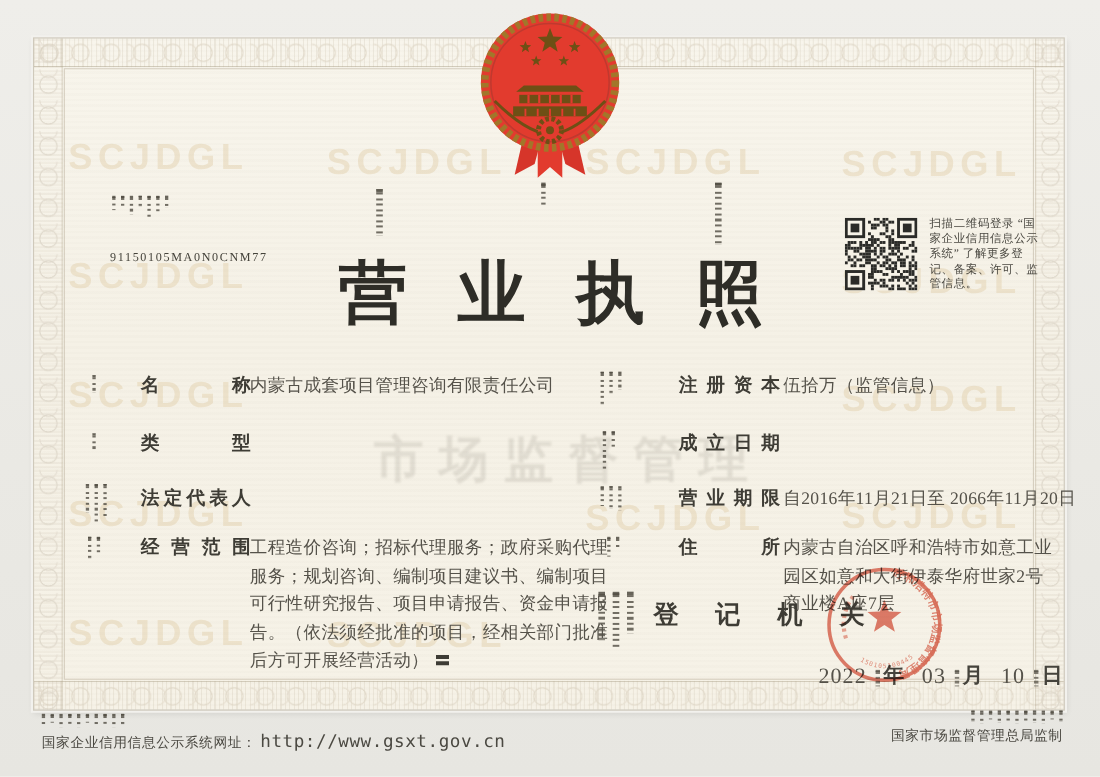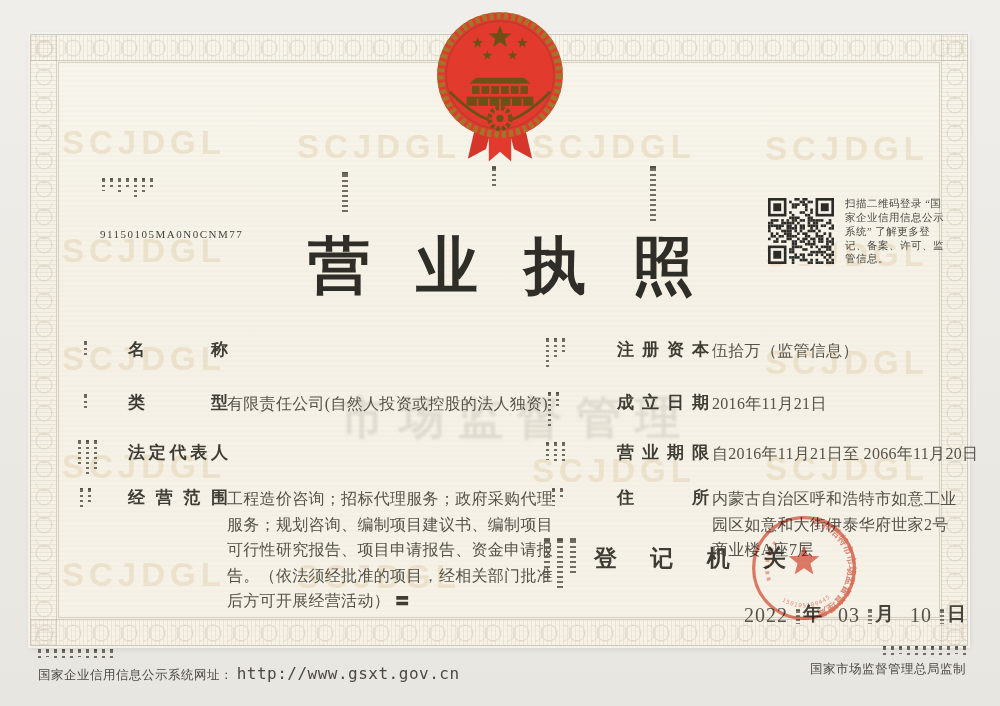--- a/index.html
+++ b/index.html
@@ -476,26 +476,26 @@
   <div class="mgrp" style="left:544px; top:538px;">
       <div class="mg w" style="height:44px"></div>
       <div class="mg w" style="height:50px"></div>
       <div class="mg w" style="height:38px"></div>
     </div>
 
   <div class="lbl spread" style="left:128px; top:338px; width:100px;">
       <span>名</span>
       <span>称</span>
     </div>
+  <div class="val" style="left:227px; top:338px; width:330px;">内蒙古成套项目管理咨询有限责任公司</div>
 
   <div class="lbl spread" style="left:128px; top:391px; width:100px;">
       <span>类</span>
       <span>型</span>
     </div>
-  <div class="val" style="left:227px; top:391px; width:330px;">有限责任公司(自然人投资或控股的法人独资)</div>
 
   <div class="lbl spread" style="left:128px; top:441px; width:100px;">
       <span>法</span>
       <span>定</span>
       <span>代</span>
       <span>表</span>
       <span>人</span>
     </div>
 
   <div class="lbl spread" style="left:128px; top:486px; width:100px;">
@@ -516,21 +516,20 @@
       <span>本</span>
     </div>
   <div class="val" style="left:712px; top:338px; width:252px;">伍拾万（监管信息）</div>
 
   <div class="lbl spread" style="left:617px; top:391px; width:92px;">
       <span>成</span>
       <span>立</span>
       <span>日</span>
       <span>期</span>
     </div>
-  <div class="val" style="left:712px; top:391px; width:252px;">2016年11月21日</div>
 
   <div class="lbl spread" style="left:617px; top:441px; width:92px;">
       <span>营</span>
       <span>业</span>
       <span>期</span>
       <span>限</span>
     </div>
   <div class="val" style="left:712px; top:441px; width:256px; white-space:nowrap;">自2016年11月21日至 2066年11月20日</div>
 
   <div class="lbl spread" style="left:617px; top:486px; width:92px;">

